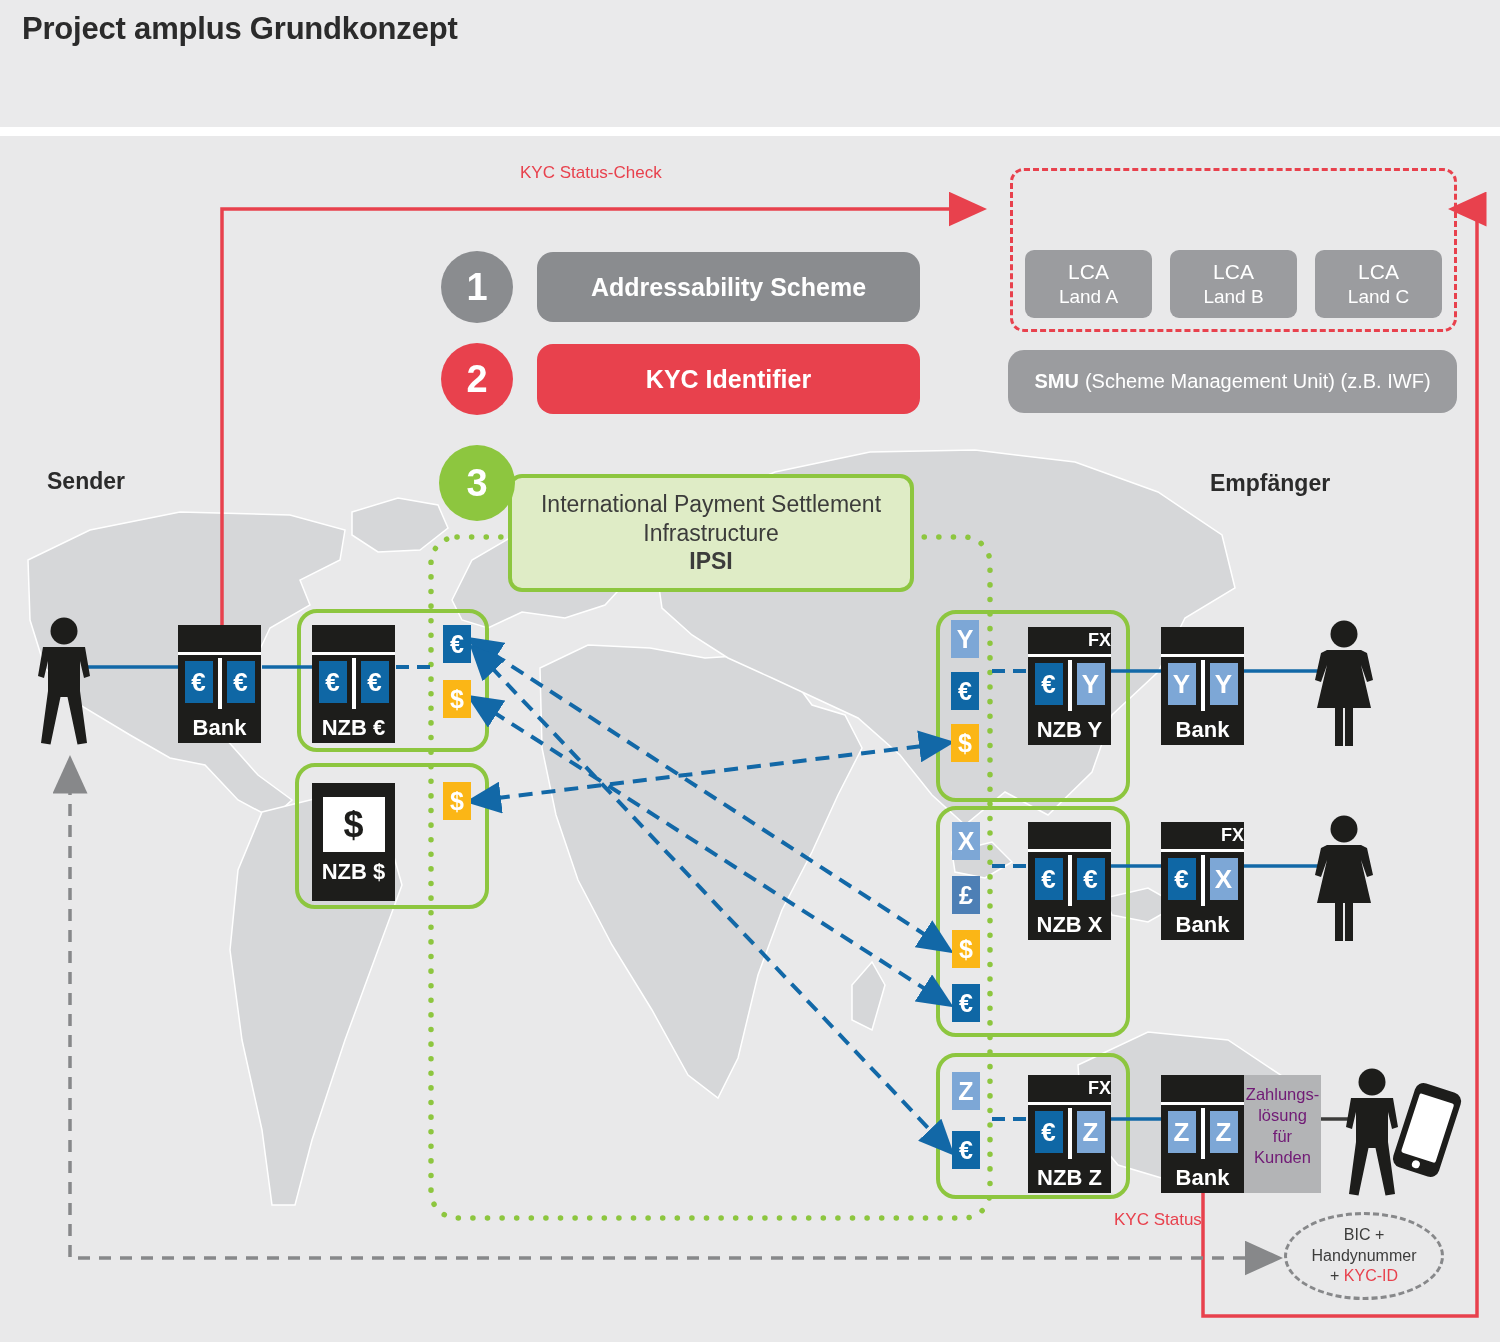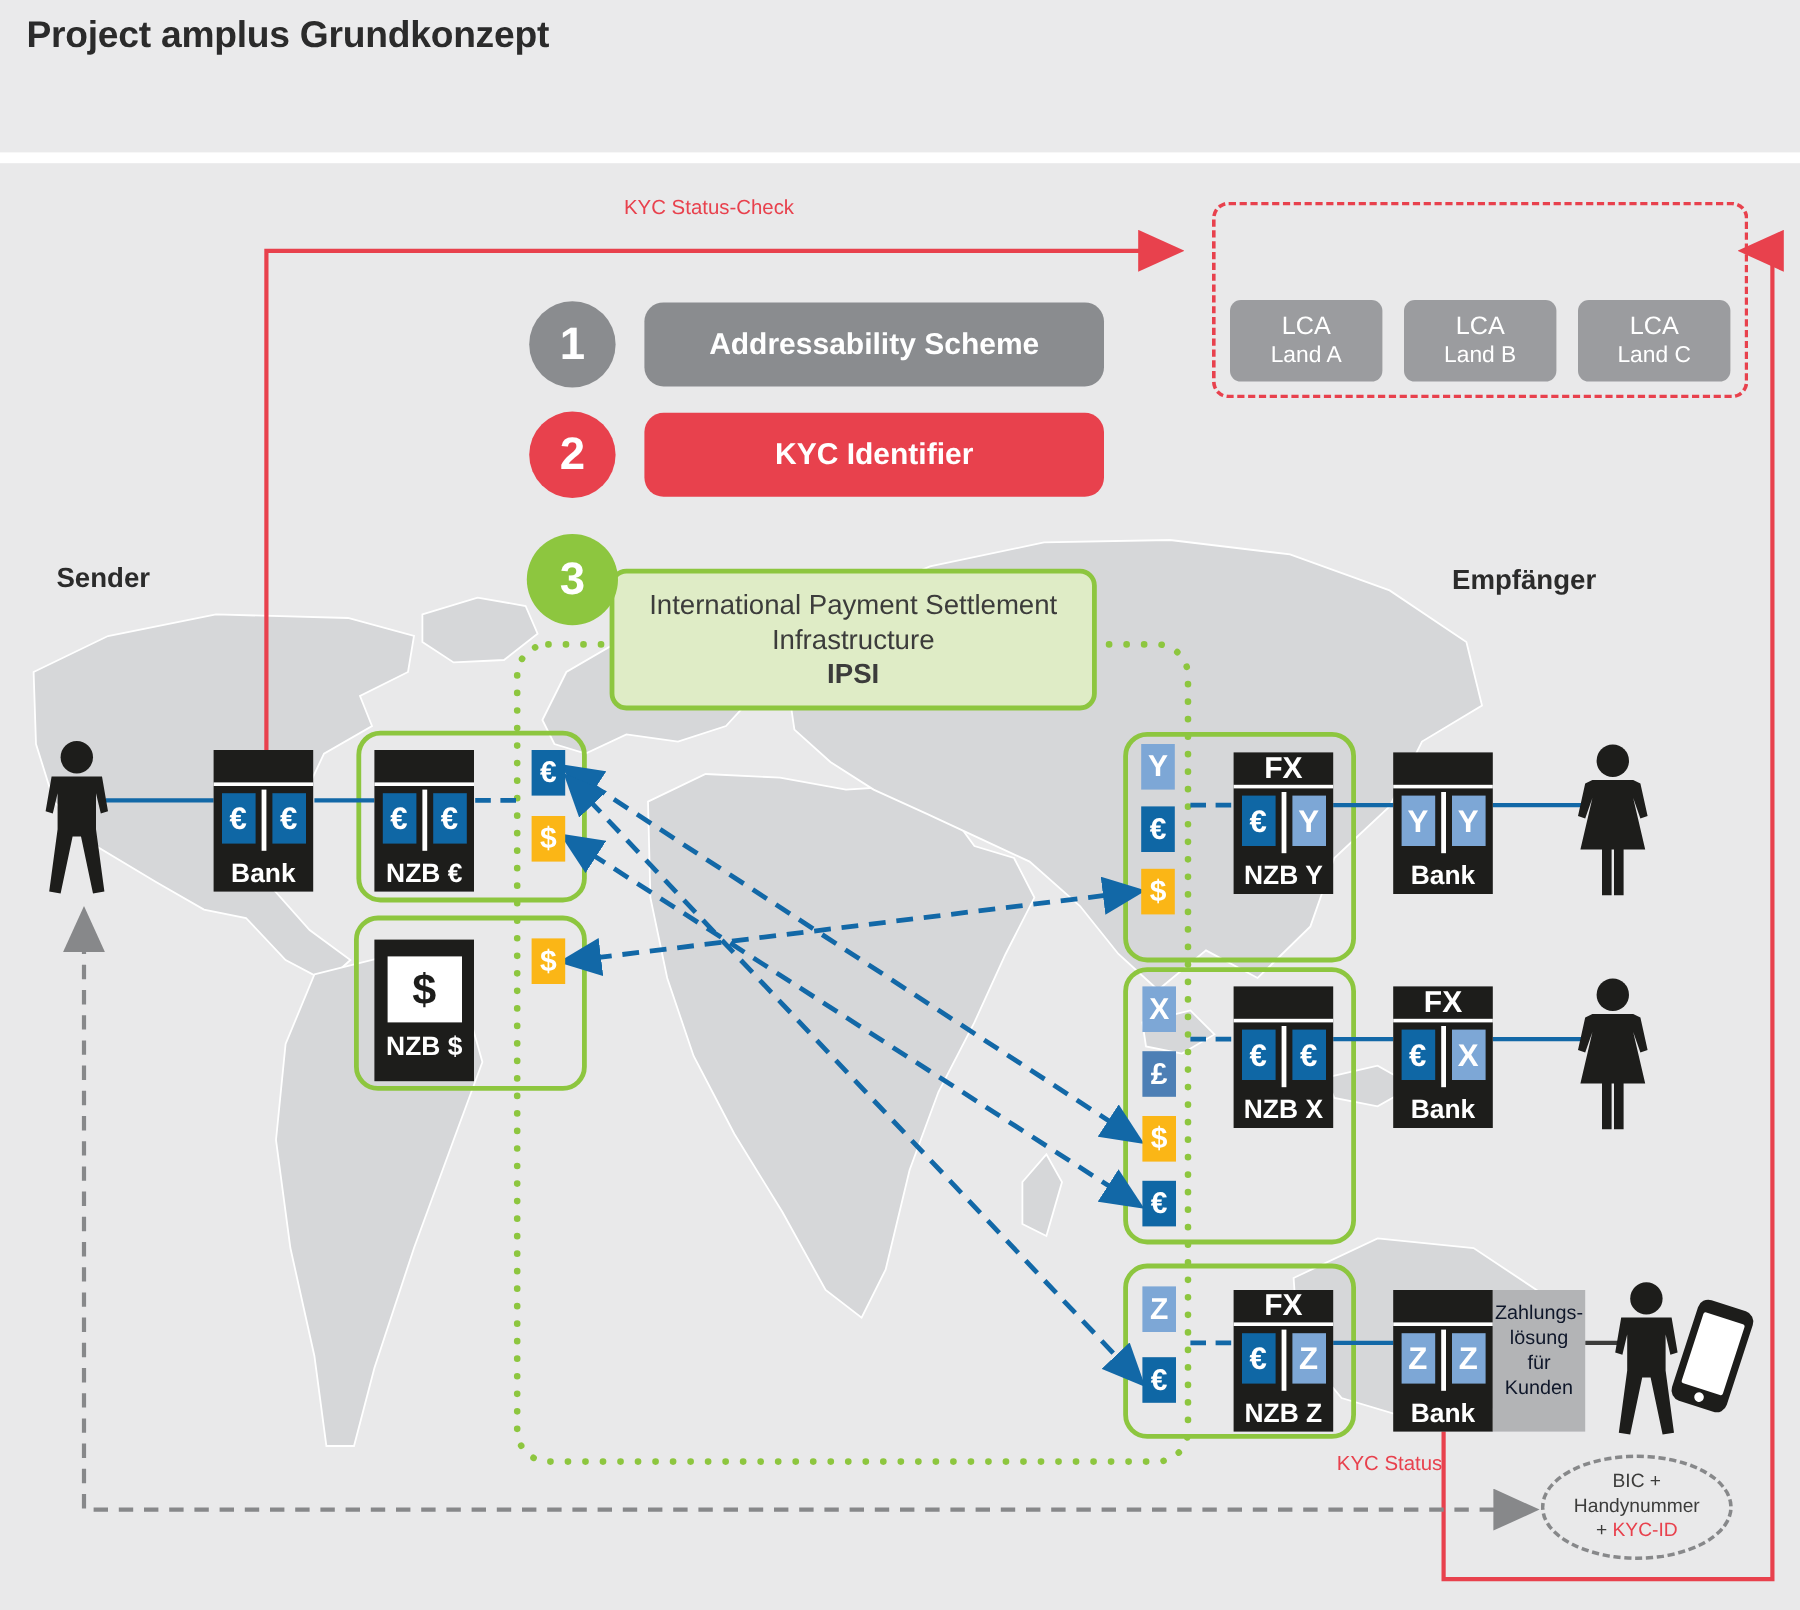--- a/index.html
+++ b/index.html
@@ -33,35 +33,35 @@
     box-sizing:border-box;display:flex;align-items:center;justify-content:center;
     font-size:26px;font-weight:700;color:#1a1a1a;}
   .lca{width:127px;height:68px;background:#9b9c9f;border-radius:9px;color:#fff;text-align:center;
     display:flex;flex-direction:column;align-items:center;justify-content:center;line-height:1.3;}
   .lca .l1{font-size:21px;font-weight:400;} .lca .l2{font-size:19px;}
   .smu{width:449px;height:63px;background:#9b9c9f;border-radius:16px;color:#fff;font-size:20px;
     display:flex;align-items:center;justify-content:center;}
   .smu b{font-weight:700;margin-right:6px;}
 
   .bank{position:absolute;width:83px;height:118px;background:#1d1d1b;}
-  .bk-head{height:27px;border-bottom:3px solid #fff;color:#fff;font-size:25px;font-weight:600;
-    text-align:center;line-height:27px;}
+  .bk-head{height:27px;border-bottom:3px solid #fff;color:#fff;font-size:18px;font-weight:600;
+    text-align:right;line-height:27px;}
   .bk-body{display:flex;justify-content:center;align-items:flex-start;height:52px;padding-top:6px;}
   .sq{width:28px;height:42px;display:flex;align-items:center;justify-content:center;
     color:#fff;font-weight:700;font-size:26px;}
   .sq-sep{width:4px;height:51px;background:#fff;margin:-3px 5px 0;}
   .bk-label{text-align:center;color:#fff;font-weight:700;font-size:22px;margin-top:2px;}
   .usd-window{width:62px;height:55px;background:#fff;color:#1d1d1b;margin:14px auto 7px;
     display:flex;align-items:center;justify-content:center;font-size:36px;font-weight:700;}
 
   .bg-deur{background:#0f67a5;} .bg-lblue{background:#7da7d6;} .bg-mblue{background:#4d7fb5;} .bg-usd{background:#fbb616;}
   .chip{position:absolute;width:28px;height:38px;display:flex;align-items:center;justify-content:center;
     color:#fff;font-weight:700;font-size:25px;z-index:2;}
 
-  .payment-box{width:77px;height:118px;background:#b3b4b6;color:#0f172a;font-size:16.5px;line-height:1.28;
+  .payment-box{width:77px;height:118px;background:#b3b4b6;color:#701a75;font-size:16.5px;line-height:1.28;
     text-align:center;box-sizing:border-box;padding-top:9px;}
   .bic-ellipse{width:160px;height:88px;border:3px dashed #87888a;border-radius:50%;box-sizing:border-box;
     display:flex;flex-direction:column;align-items:center;justify-content:center;
     font-size:16px;line-height:1.3;color:#3c3c3b;text-align:center;}
   .bic-ellipse .red{color:#e8414d;}
 </style>
 </head>
 <body>
 
 <div class="canvas">
@@ -190,20 +190,24 @@
     <div class="l2">Land A</div>
   </div>
   <div class="abs lca ui" style="left:1170px;top:250px">
     <div class="l1">LCA</div>
     <div class="l2">Land B</div>
   </div>
   <div class="abs lca ui" style="left:1315px;top:250px">
     <div class="l1">LCA</div>
     <div class="l2">Land C</div>
   </div>
+  <div class="abs smu ui" style="left:1008px;top:350px">
+    <b>SMU</b>
+    <span>(Scheme Management Unit) (z.B. IWF)</span>
+  </div>
 
   <div class="bank ui" style="left:178px;top:625px">
     <div class="bk-head"></div>
     <div class="bk-body">
       <div class="sq bg-deur">€</div>
       <div class="sq-sep"></div>
       <div class="sq bg-deur">€</div>
     </div>
     <div class="bk-label">Bank</div>
   </div>

